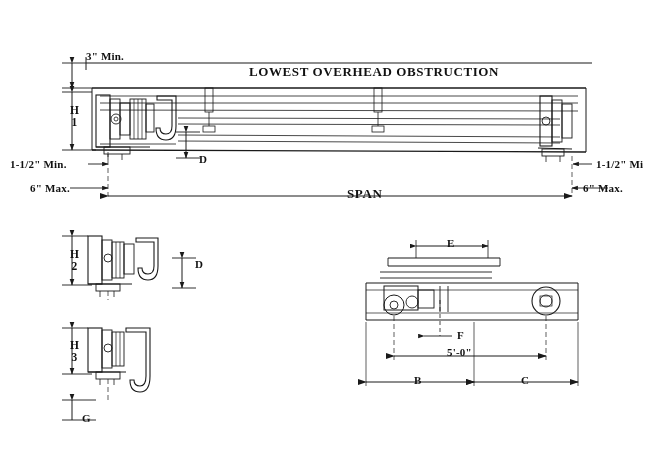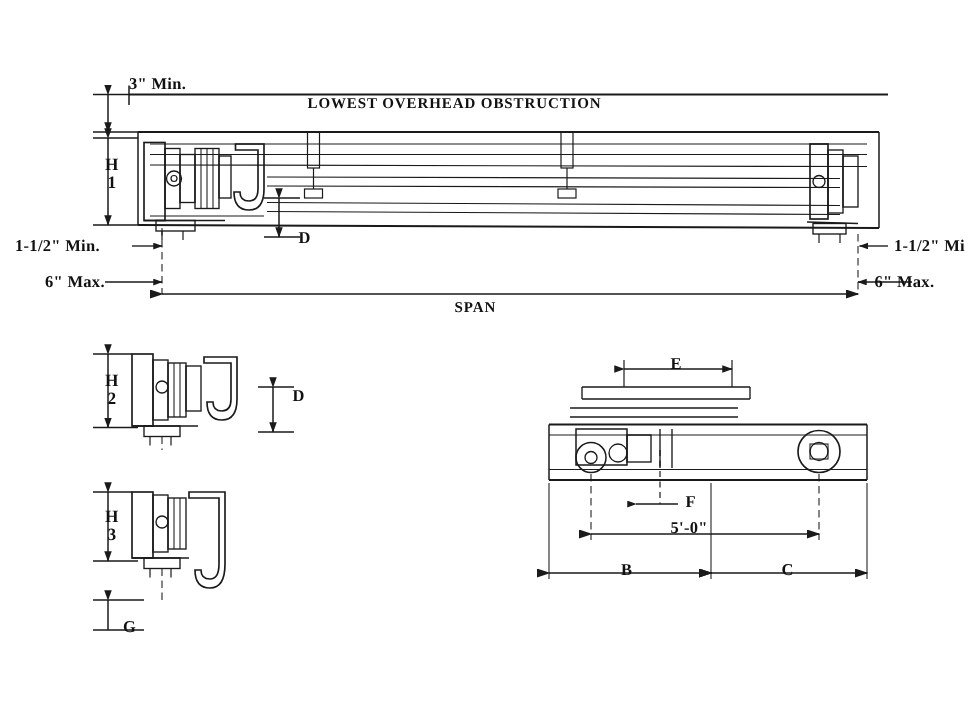--- a/index.html
+++ b/index.html
@@ -29,21 +29,21 @@
   }
   .lbl {
     position: absolute;
     font-family: "Liberation Serif", serif;
     font-size: 11px;
     color: #111111;
     white-space: pre;
     letter-spacing: 0.2px;
   }
   .lbl.bold { font-weight: bold; }
-  .lbl.big { font-size: 10px; letter-spacing: 0.6px; }
+  .lbl.big { font-size: 13px; letter-spacing: 0.6px; margin-left: 44px; }
   .stack {
     position: absolute;
     font-family: "Liberation Serif", serif;
     font-size: 11.5px;
     font-weight: bold;
     line-height: 1.05;
     text-align: center;
     color: #111111;
   }
 </style>
@@ -239,21 +239,21 @@
   </div>
 
   <div class="lbl bold" style="left:10px; top:158px;">1-1/2" Min.</div>
 
   <div class="lbl bold" style="left:30px; top:182px;">6" Max.</div>
 
   <div class="lbl bold" style="left:596px; top:158px;">1-1/2" Mi</div>
 
   <div class="lbl bold" style="left:583px; top:182px;">6" Max.</div>
 
-  <div class="lbl bold big" style="left:303px; top:200px;">SPAN</div>
+  <div class="lbl bold big" style="left:303px; top:186px;">SPAN</div>
 
   <div class="lbl bold" style="left:199px; top:153px;">D</div>
 
   <div class="stack" style="left:70px; top:248px;">
     <div>H</div>
     <div>2</div>
   </div>
 
   <div class="lbl bold" style="left:195px; top:258px;">D</div>
 

